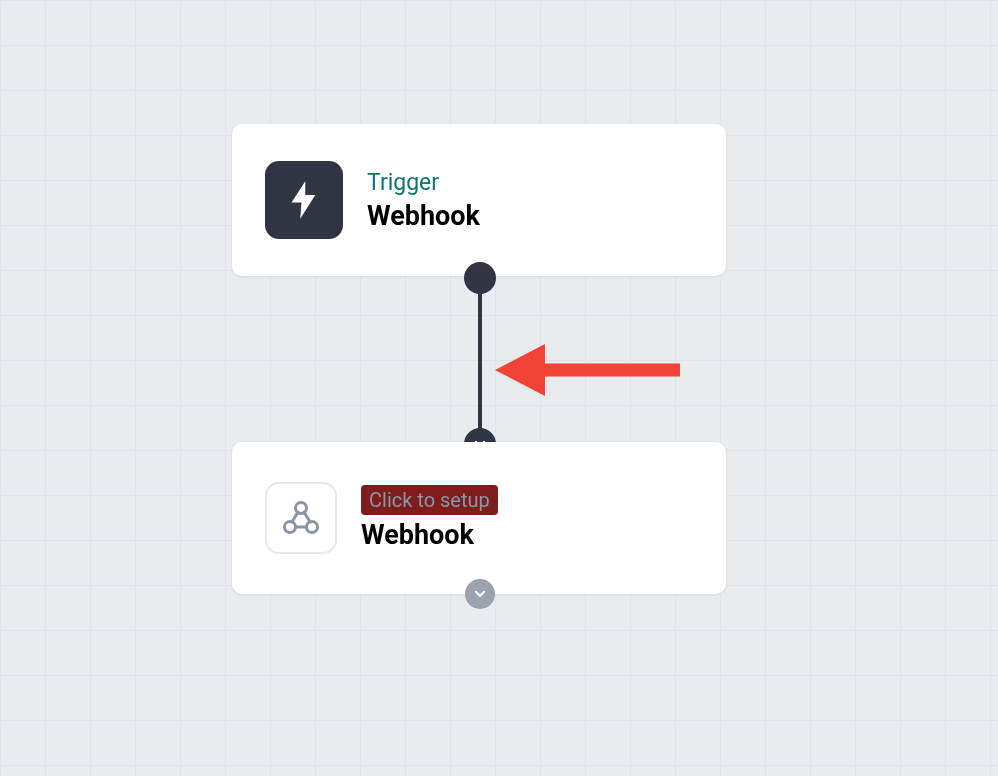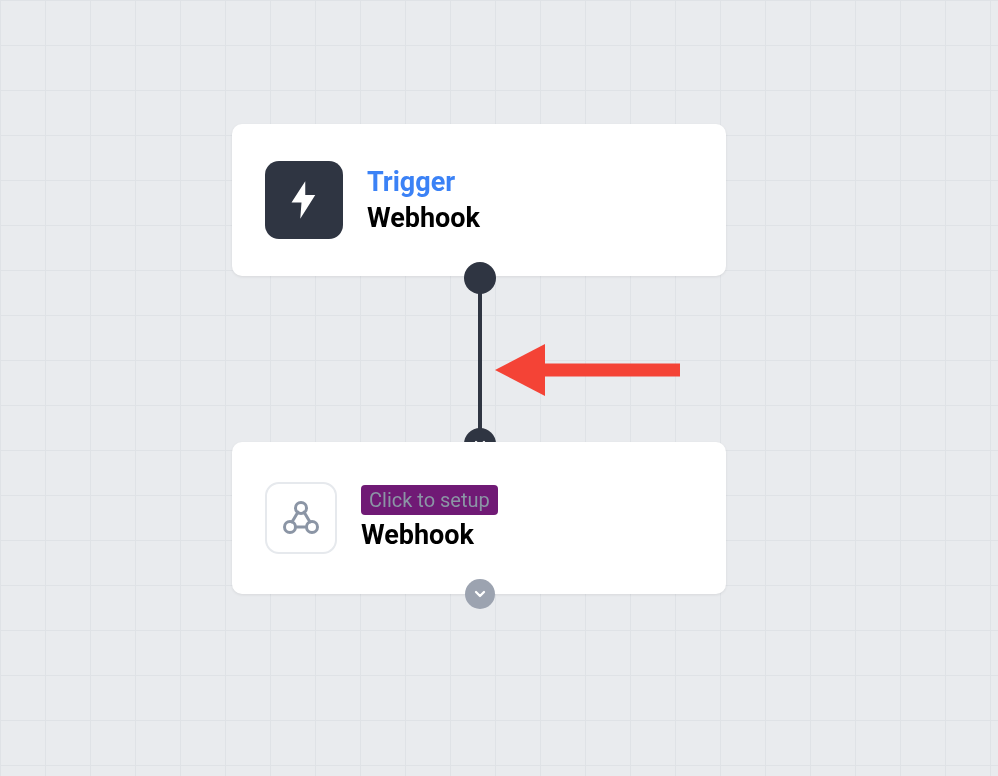--- a/index.html
+++ b/index.html
@@ -74,30 +74,30 @@
       flex-shrink: 0;
     }
     
     .node-text {
       display: flex;
       flex-direction: column;
       gap: 4px;
     }
     
     .node-label {
-      font-size: 27px;
-      color: #3b82f6;
-      font-weight: 700;
+      font-size: 23px;
+      color: #0f766e;
+      font-weight: 400;
     }
     
     .node-label-badge {
       font-size: 20px;
       color: #8b95a5;
       font-weight: 400;
-      background: #701a75;
+      background: #7f1d1d;
       padding: 3px 8px;
       border-radius: 4px;
       display: inline-block;
       width: fit-content;
     }
     
     .node-title {
       font-size: 27px;
       color: #000000;
       font-weight: 700;

